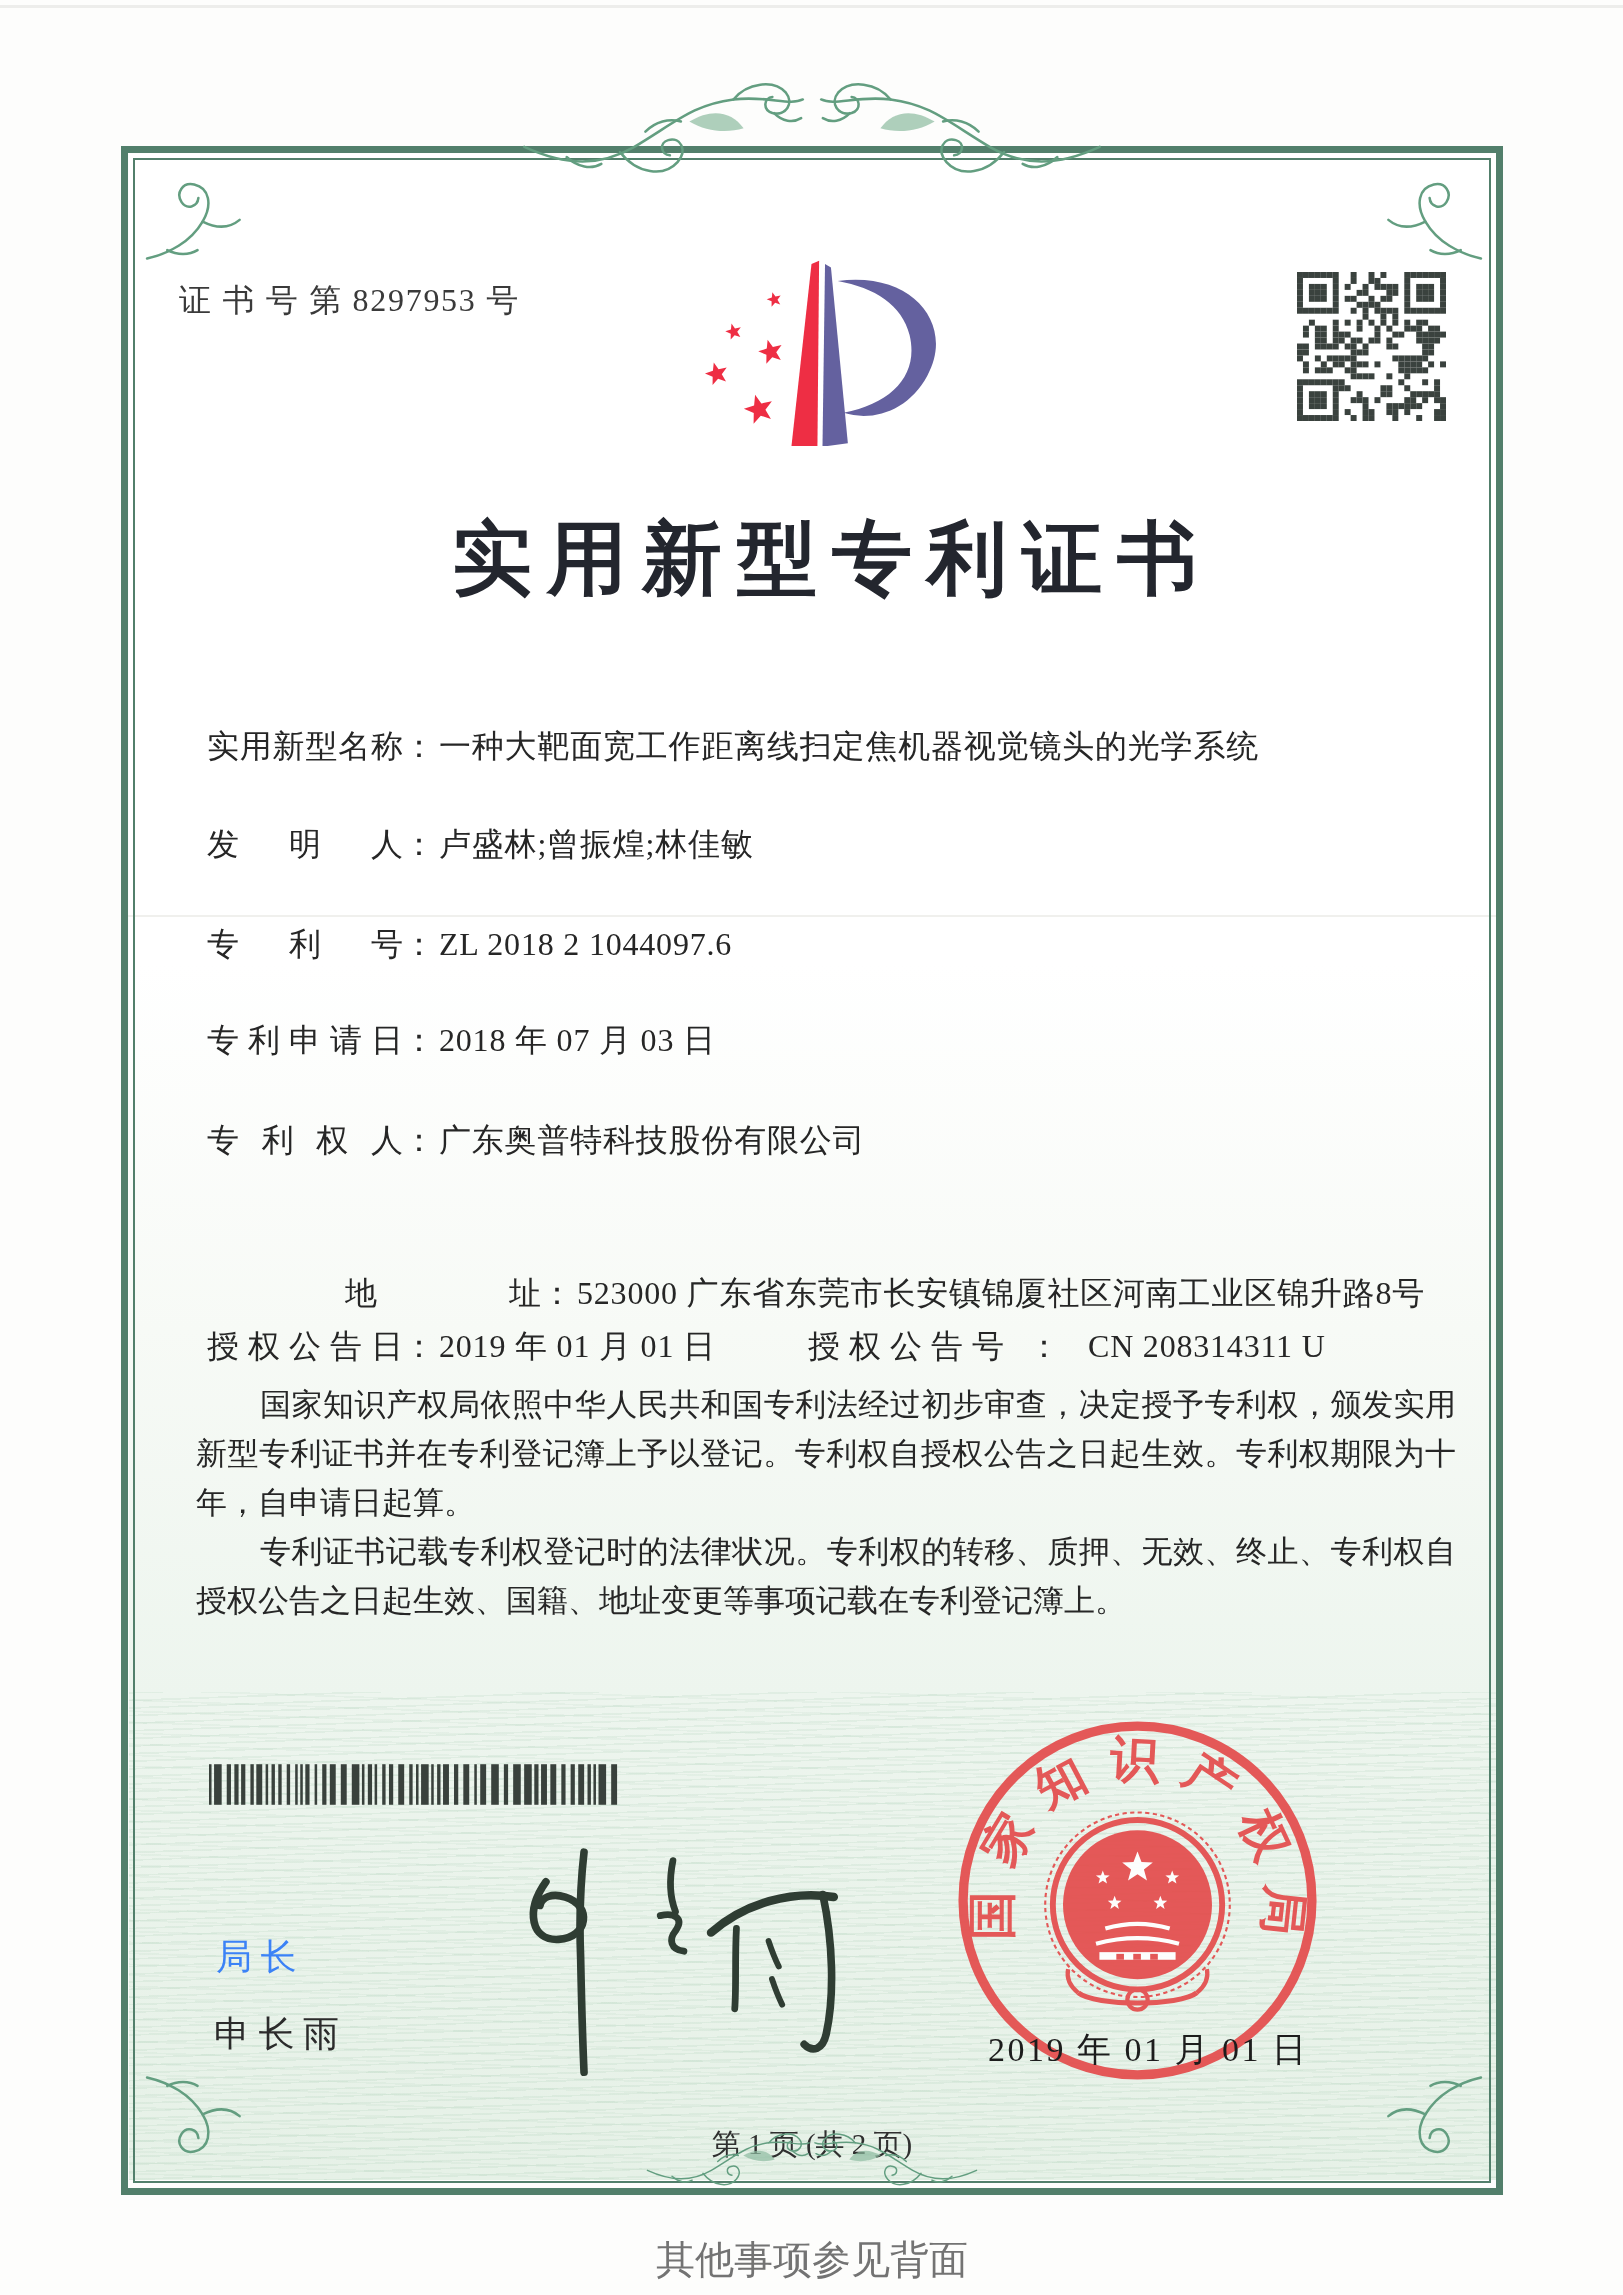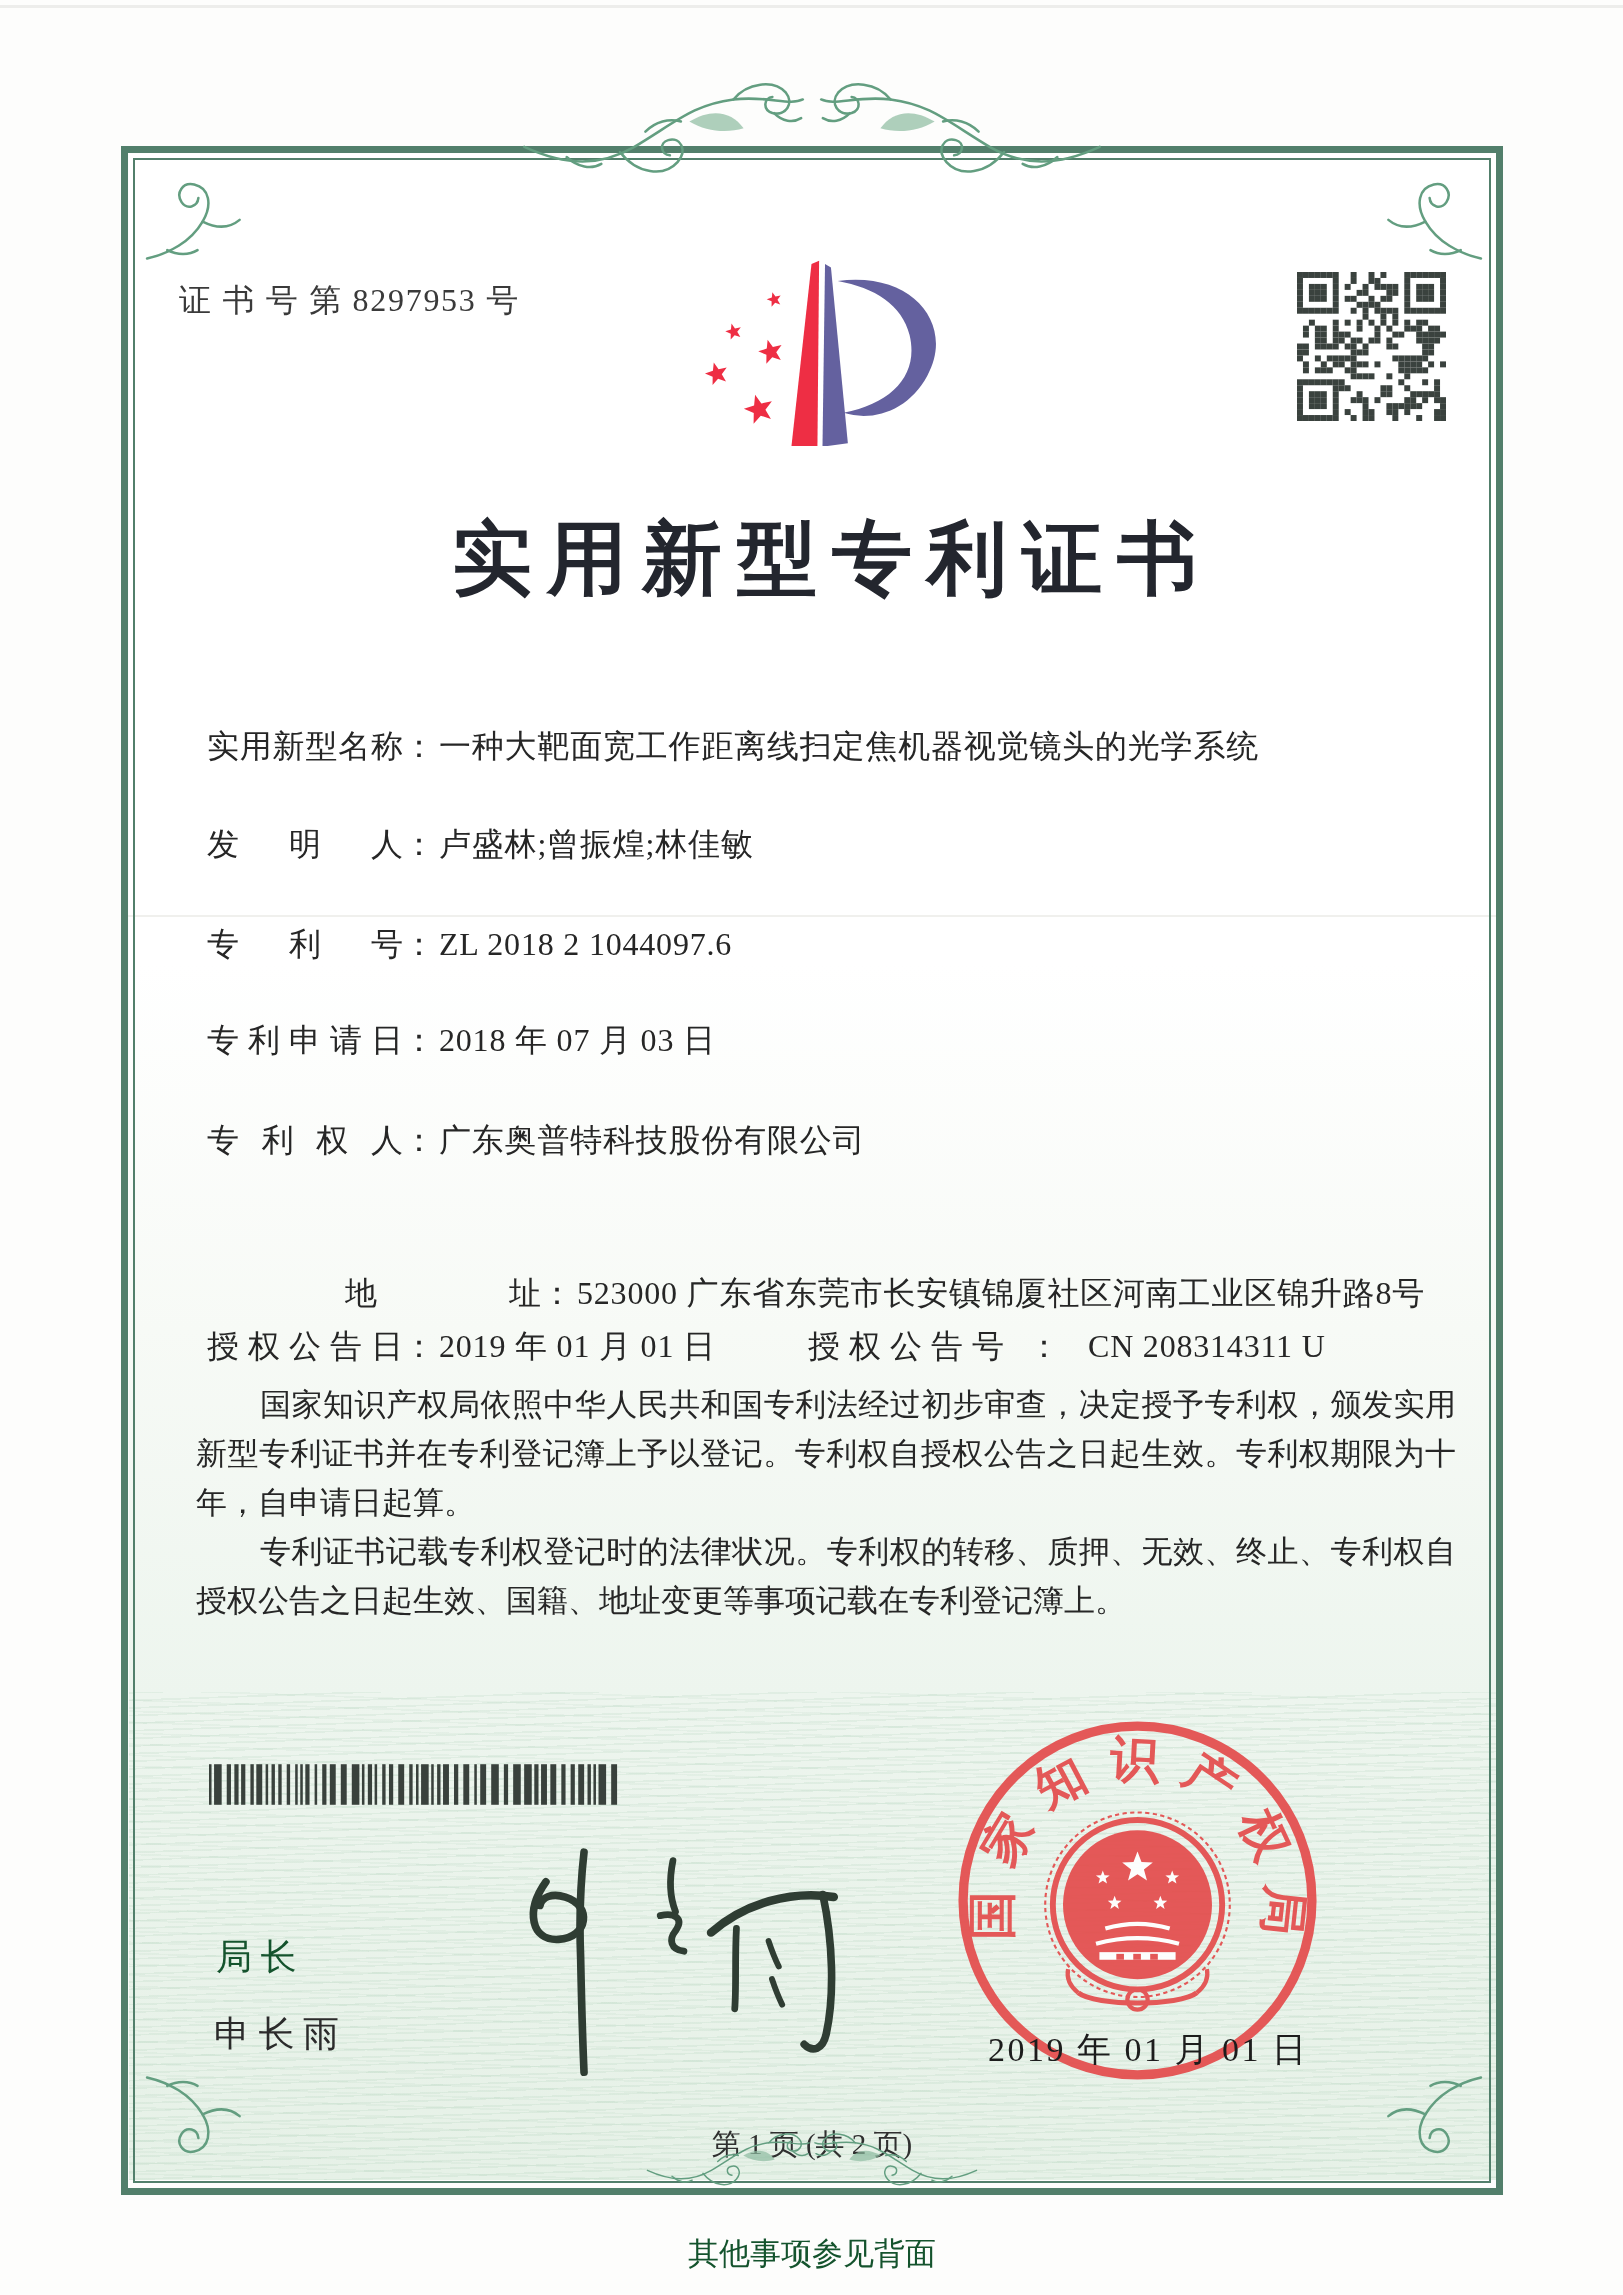--- a/index.html
+++ b/index.html
@@ -34,28 +34,28 @@
   .flabel{display:inline-block;width:196px;text-align:justify;text-align-last:justify;flex:none;}
   .fcolon{display:inline-block;width:36px;flex:none;}
   .fvalue{letter-spacing:0.8px;}
   .wrapval{max-width:909px;}
 
   .body-text{position:absolute;left:196px;top:1380px;width:1260px;
     font-size:31px;line-height:49px;text-align:justify;color:#262626;}
   .body-text p{margin:0;text-indent:64px;}
 
   .director-title{position:absolute;left:216px;top:1933px;font-size:36px;letter-spacing:8.5px;
-    font-family:"Liberation Sans","DejaVu Sans",sans-serif;font-weight:500;color:#14532d;}
+    font-family:"Liberation Sans","DejaVu Sans",sans-serif;font-weight:500;color:#3b82f6;}
   .director-name{position:absolute;left:214px;top:2010px;font-size:36px;letter-spacing:8.5px;
     font-family:"Liberation Sans","DejaVu Sans",sans-serif;font-weight:500;color:#2b2b2b;}
 
   .seal-date{position:absolute;left:988px;top:2027px;font-size:34px;letter-spacing:2.5px;color:#1c1c1c;z-index:6;}
 
   .page-info{position:absolute;left:0;top:2125px;width:100%;text-align:center;font-size:29px;color:#2f2f2f;}
-  .back-note{position:absolute;left:0;top:2233px;width:100%;text-align:center;font-size:31px;color:#14532d;}
+  .back-note{position:absolute;left:0;top:2233px;width:100%;text-align:center;font-size:39px;color:#737373;}
 
   .orn{position:absolute;z-index:3;}
   .mirror-x svg{transform:scaleX(-1);}
   svg{display:block;}
 </style>
 </head>
 <body>
 
 <div class="page">
 

